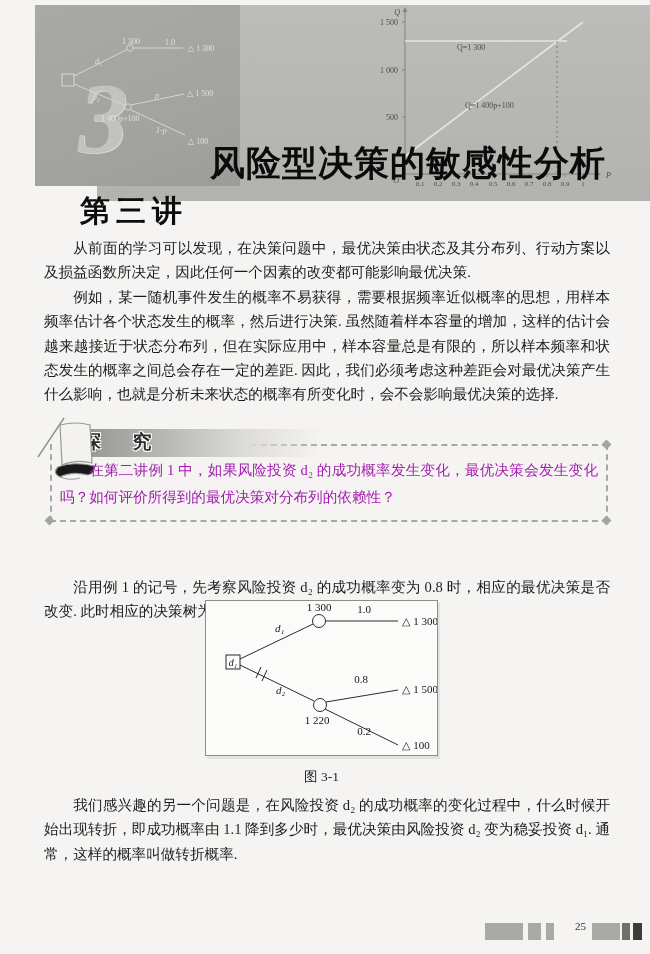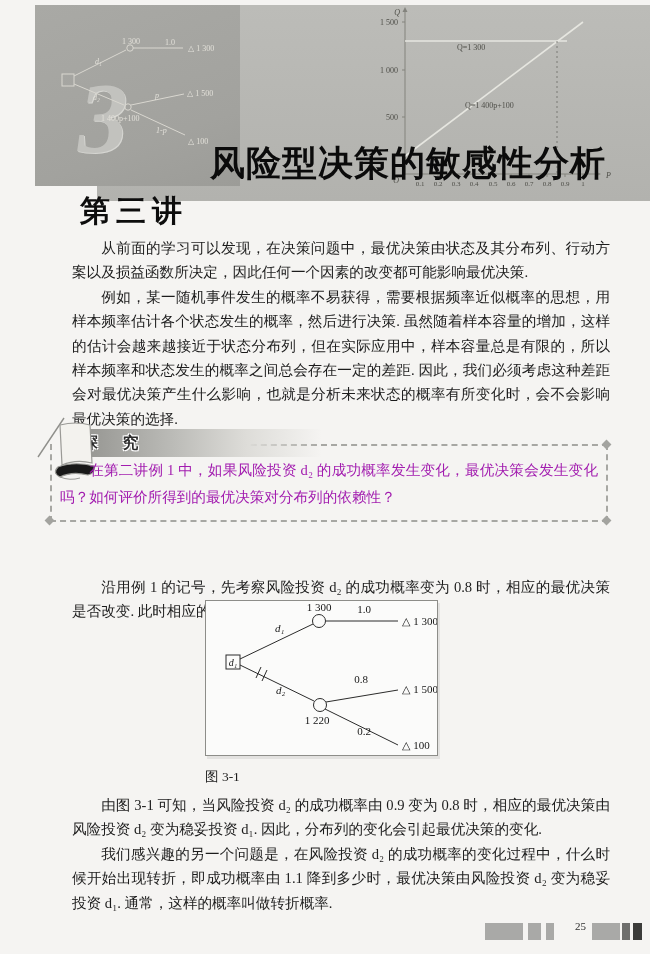--- a/index.html
+++ b/index.html
@@ -21,45 +21,45 @@
   .main-title  { position:absolute; left:210px; top:140px; width:436px; font-size:35px;
                  font-weight:700; color:#0b0b0b; letter-spacing:1px; white-space:nowrap;
                  font-family:"Liberation Sans",sans-serif; }
   svg text { font-family:"Liberation Serif",serif; }
   .sketch-svg { position:absolute; left:35px; top:5px; }
   .graph-svg  { position:absolute; left:97px; top:5px; }
 
   
   .bodytext { position:absolute; left:44px; width:566px; font-size:14.6px; line-height:24.4px;
               color:#1c1c1c; text-align:justify; }
-  .bodytext p { text-indent:2em;margin-left:28px; }
+  .bodytext p { text-indent:2em; }
   .flow-top { top:236px; }
   .para3 { top:575px; }
   .flow-bottom { top:793px; }
 
   
   .explore-dashed { position:absolute; left:50px; top:444px; width:558px; height:78px;
                     border:2px dashed #a7a7a3; }
   .explore-patch  { position:absolute; left:52px; top:440px; width:190px; height:10px; background:#f5f4f2; }
   .explore-banner { position:absolute; left:66px; top:429px; width:256px; height:28px;
                     background:linear-gradient(90deg,#8e8e8a 0%,#b9b9b5 40%,#dddcd8 70%,rgba(245,244,242,0) 100%);
                     line-height:28px; padding-left:16px; }
-  .explore-banner span { font-size:16px; font-weight:900; letter-spacing:10px; color:#2c2c2c;
-                    font-family:Liberation Sans, sans-serif;
+  .explore-banner span { font-size:19px; font-weight:900; letter-spacing:10px; color:#2c2c2c;
+                    font-family:Liberation Mono, monospace;
                     text-shadow:-1px -1px 0 #fff,1px -1px 0 #fff,-1px 1px 0 #fff,1px 1px 0 #fff; }
   .explore-text { position:absolute; left:60px; top:457px; width:538px; font-size:14.6px;
                   line-height:26.5px; color:#a21caf; text-align:justify; }
   .explore-text p { text-indent:2em; }
   .corner-diamond { position:absolute; width:7px; height:7px; background:#a3a39f; transform:rotate(45deg); }
   .scroll-icon { position:absolute; left:36px; top:415px; }
 
   
   .figure-box { position:absolute; left:205px; top:600px; width:233px; height:156px;
                 background:#fbfbfa; border:1px solid #8d8d89; box-shadow:2px 3px 0 rgba(0,0,0,0.07); }
-  .figure-caption { position:absolute; left:205px; top:768px; width:233px; text-align:left;
+  .figure-caption { position:absolute; left:205px; top:768px; width:233px; text-align:center;
                     font-size:13.5px; color:#1c1c1c; }
 
   
   .footer-block { position:absolute; top:923px; height:17px; }
   .fb-gray { background:#a9a9a7; }
   .fb-mid  { background:#6f6f6d; }
   .fb-dark { background:#3c3c3a; }
   .page-number { position:absolute; top:920px; left:558px; width:28px; text-align:right;
                  font-size:11px; color:#2e2e2e; }
 </style>
@@ -202,21 +202,20 @@
         <text x="155" y="82" text-anchor="middle">0.8</text>
         <text x="196" y="92">△ 1 500</text>
         <text x="158" y="134" text-anchor="middle">0.2</text>
         <text x="196" y="148">△ 100</text>
       </g>
     </svg>
   </div>
   <div class="figure-caption">图 3-1</div>
 
   <div class="bodytext flow-bottom">
-    <p>由图 3-1 可知，当风险投资 d₂ 的成功概率由 0.9 变为 0.8 时，相应的最优决策由风险投资 d₂ 变为稳妥投资 d₁. 因此，分布列的变化会引起最优决策的变化.</p>
     <p>我们感兴趣的另一个问题是，在风险投资 d₂ 的成功概率的变化过程中，什么时候开始出现转折，即成功概率由 1.1 降到多少时，最优决策由风险投资 d₂ 变为稳妥投资 d₁. 通常，这样的概率叫做转折概率.</p>
   </div>
 
   <div class="footer-block fb-gray" style="left:485px; width:38px;"></div>
   <div class="footer-block fb-gray" style="left:528px; width:13px;"></div>
   <div class="footer-block fb-gray" style="left:546px; width:8px;"></div>
   <div class="page-number">25</div>
   <div class="footer-block fb-gray" style="left:592px; width:28px;"></div>
   <div class="footer-block fb-mid" style="left:622px; width:8px;"></div>
   <div class="footer-block fb-dark" style="left:633px; width:9px;"></div>

